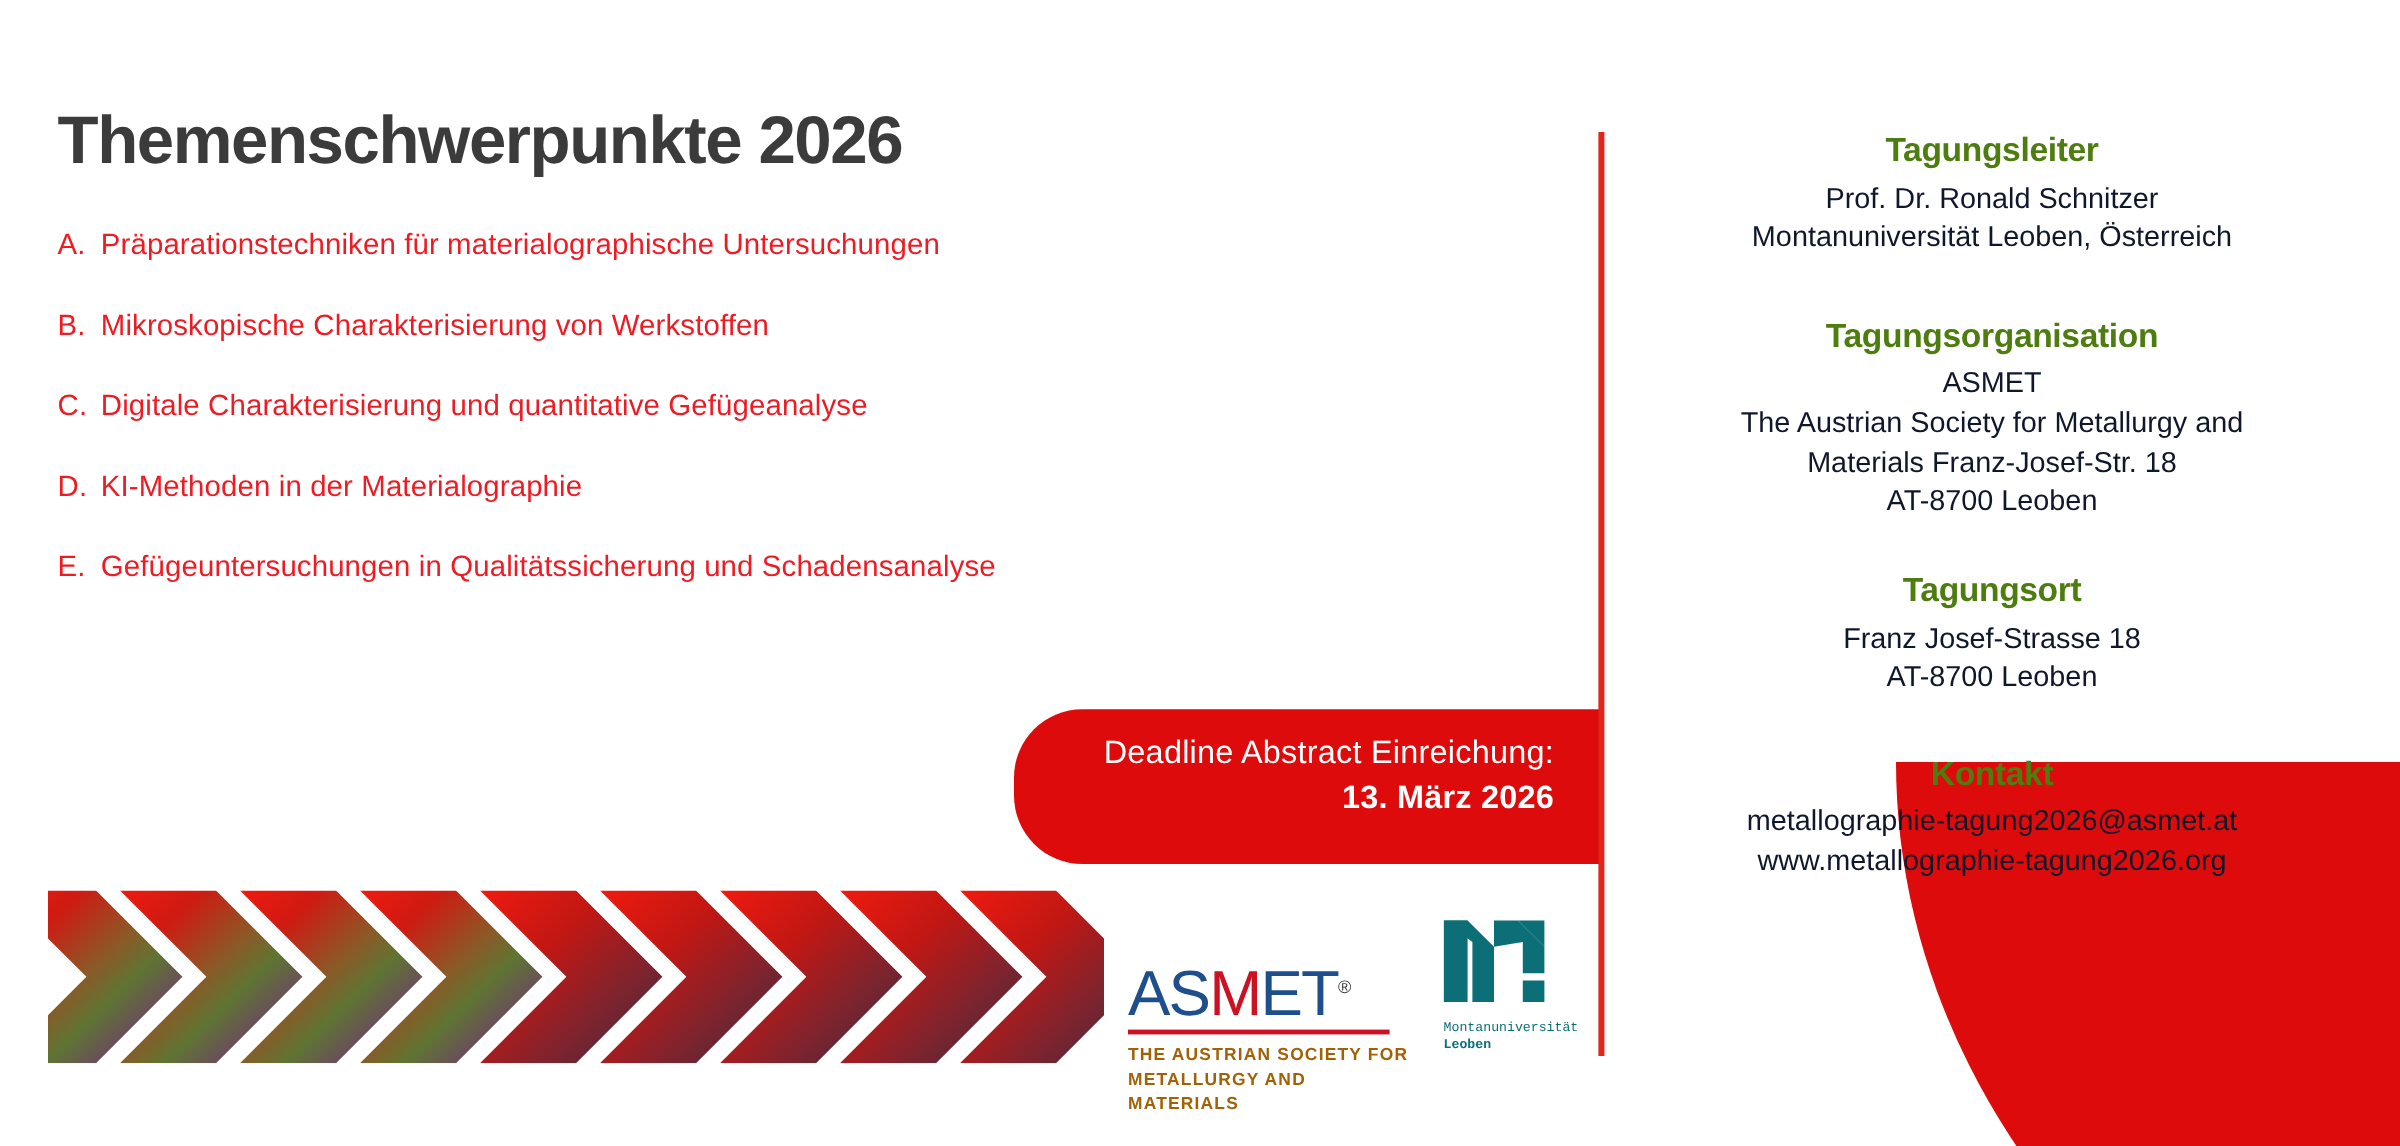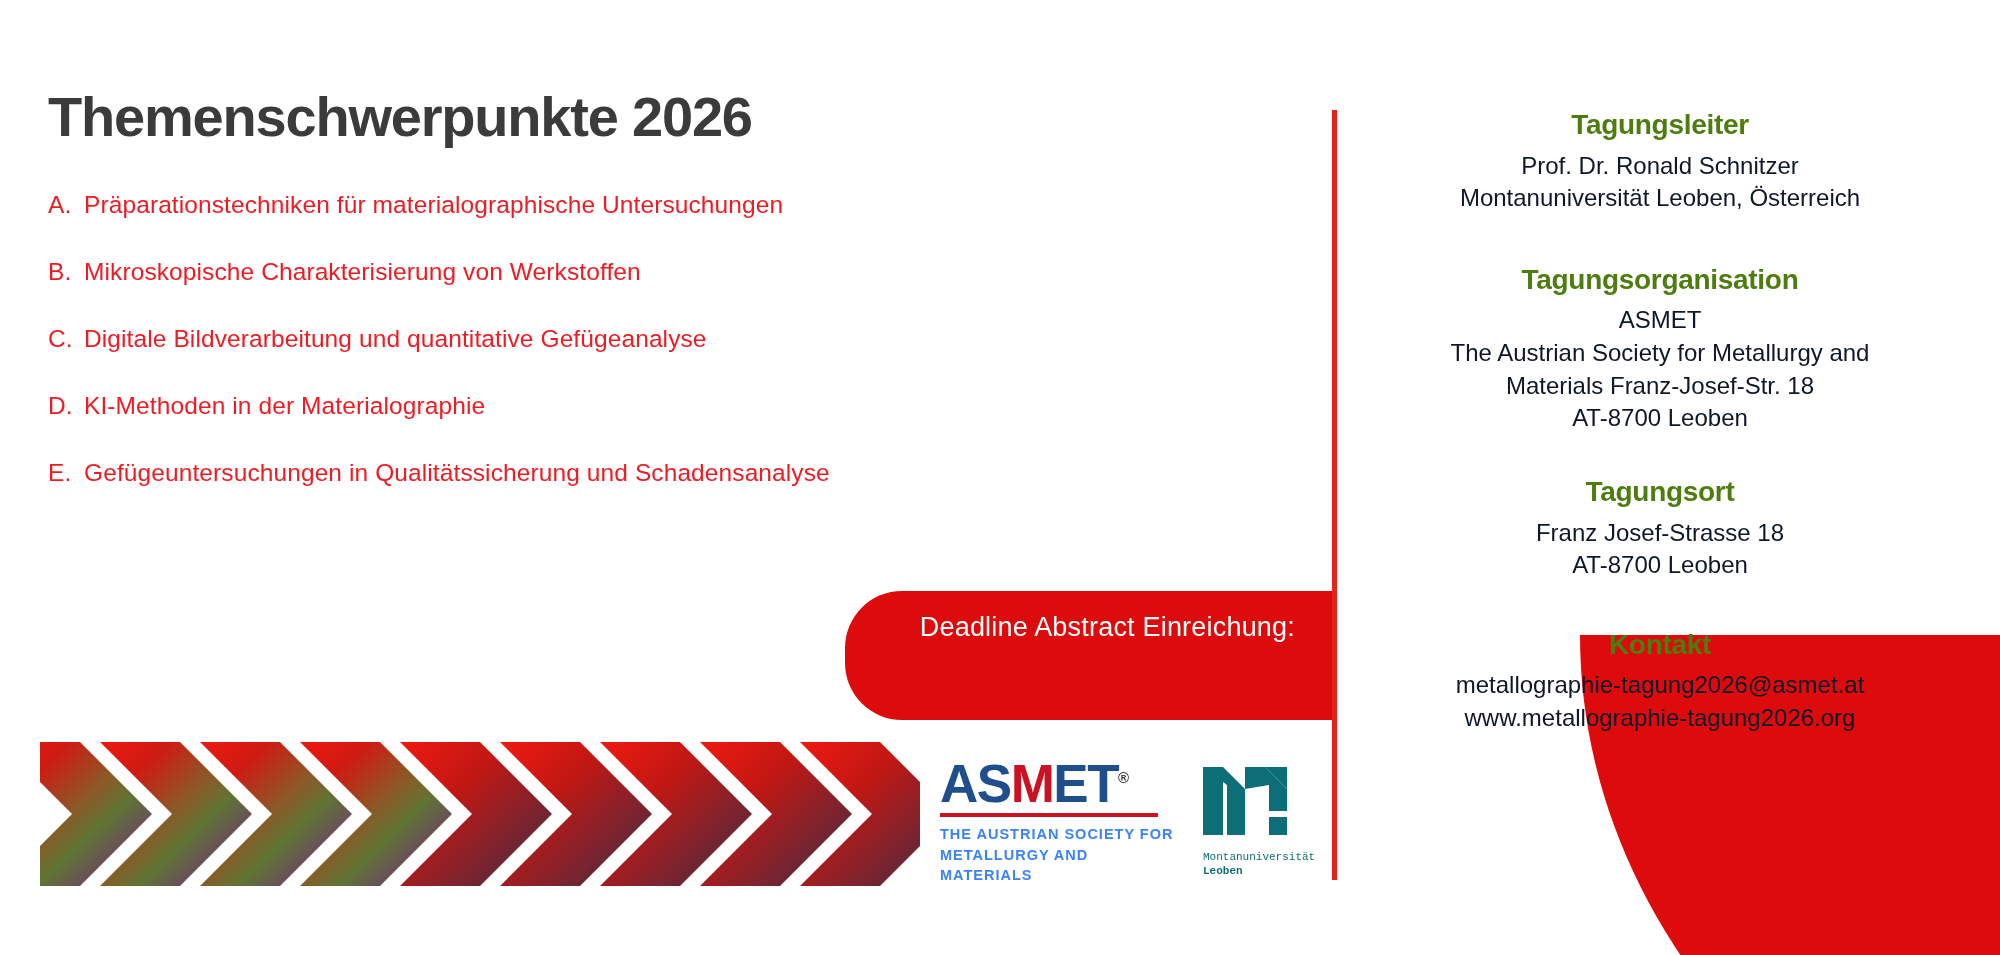--- a/index.html
+++ b/index.html
@@ -99,44 +99,45 @@
   .logo-row {
     position:absolute;
     left:940px; top:757px;
     display:flex;
     align-items:flex-start;
     gap:28px;
   }
   .asmet-logo { width:235px; }
   .asmet-wordmark {
     font-size:53px;
-    font-weight:bold;
+    font-weight:normal;
     letter-spacing:-1.5px;
     line-height:1;
     position:relative;
     white-space:nowrap;
+    margin-top:45px;
   }
   .asmet-blue { color:#1f4e8c; }
   .asmet-red  { color:#cc1122; }
   .asmet-reg {
     font-size:15px;
     vertical-align:super;
     color:#3b3b3b;
   }
   .asmet-rule {
     height:4px;
     background:#cc1122;
     width:218px;
     margin-top:3px;
   }
   .asmet-sub {
     margin-top:7px;
     font-size:14.5px;
     font-weight:bold;
-    color:#3b82f6;
+    color:#a16207;
     letter-spacing:1.0px;
     line-height:1.42;
   }
 
   .mul-logo { width:100px; padding-top:4px;font-family:Liberation Mono, monospace; }
   .mul-sub {
     font-size:11px;
     color:#0c6f78;
     line-height:1.25;
     margin-top:5px;
@@ -192,35 +193,36 @@
       <div class="topic-row">
         <span class="topic-letter">A.</span>
         <span class="topic-text">Präparationstechniken für materialographische Untersuchungen</span>
       </div>
       <div class="topic-row">
         <span class="topic-letter">B.</span>
         <span class="topic-text">Mikroskopische Charakterisierung von Werkstoffen</span>
       </div>
       <div class="topic-row">
         <span class="topic-letter">C.</span>
-        <span class="topic-text">Digitale Bildverarbeitung und quantitative Gefügeanalyse</span>
+        <span class="topic-text">Digitale Charakterisierung und quantitative Gefügeanalyse</span>
       </div>
       <div class="topic-row">
         <span class="topic-letter">D.</span>
         <span class="topic-text">KI-Methoden in der Materialographie</span>
       </div>
       <div class="topic-row">
         <span class="topic-letter">E.</span>
         <span class="topic-text">Gefügeuntersuchungen in Qualitätssicherung und Schadensanalyse</span>
       </div>
     </div>
   </div>
 
   <div class="deadline-badge">
     <div class="deadline-line1">Deadline Abstract Einreichung:</div>
+    <div class="deadline-line2">13. März 2026</div>
   </div>
 
   <div class="chevron-band">
     <svg width="880" height="144" viewBox="0 0 880 144" xmlns="http://www.w3.org/2000/svg">
       <defs>
         <linearGradient id="chevGrad" x1="0" y1="0" x2="1" y2="1">
           <stop offset="0%" stop-color="#ef1a10"></stop>
           <stop offset="22%" stop-color="#d01a12"></stop>
           <stop offset="48%" stop-color="#8a5a27"></stop>
           <stop offset="62%" stop-color="#5f7533"></stop>

